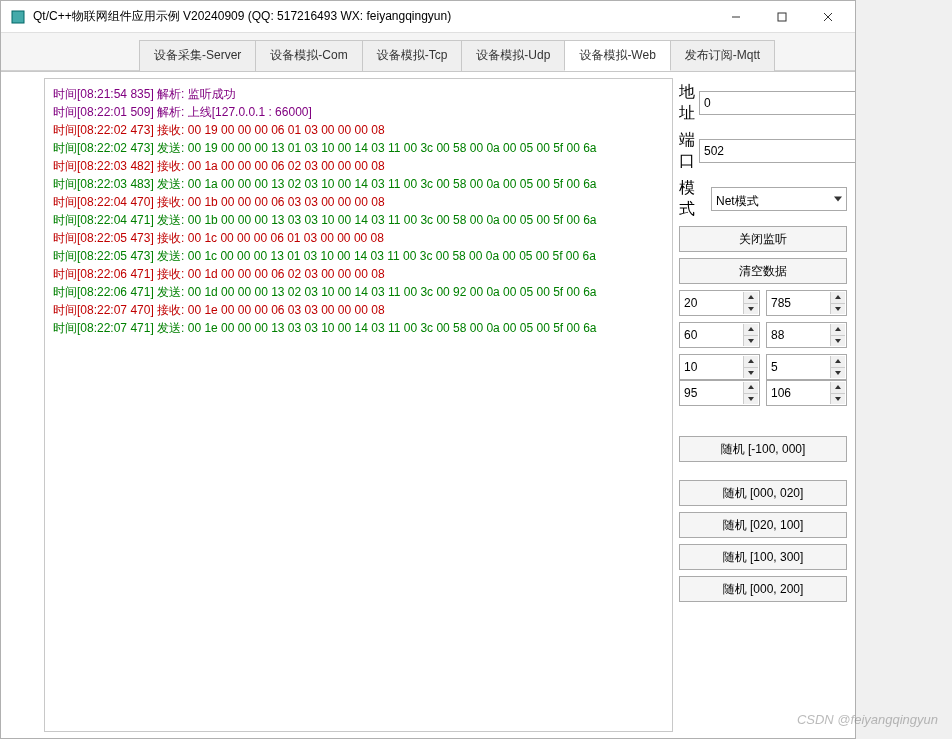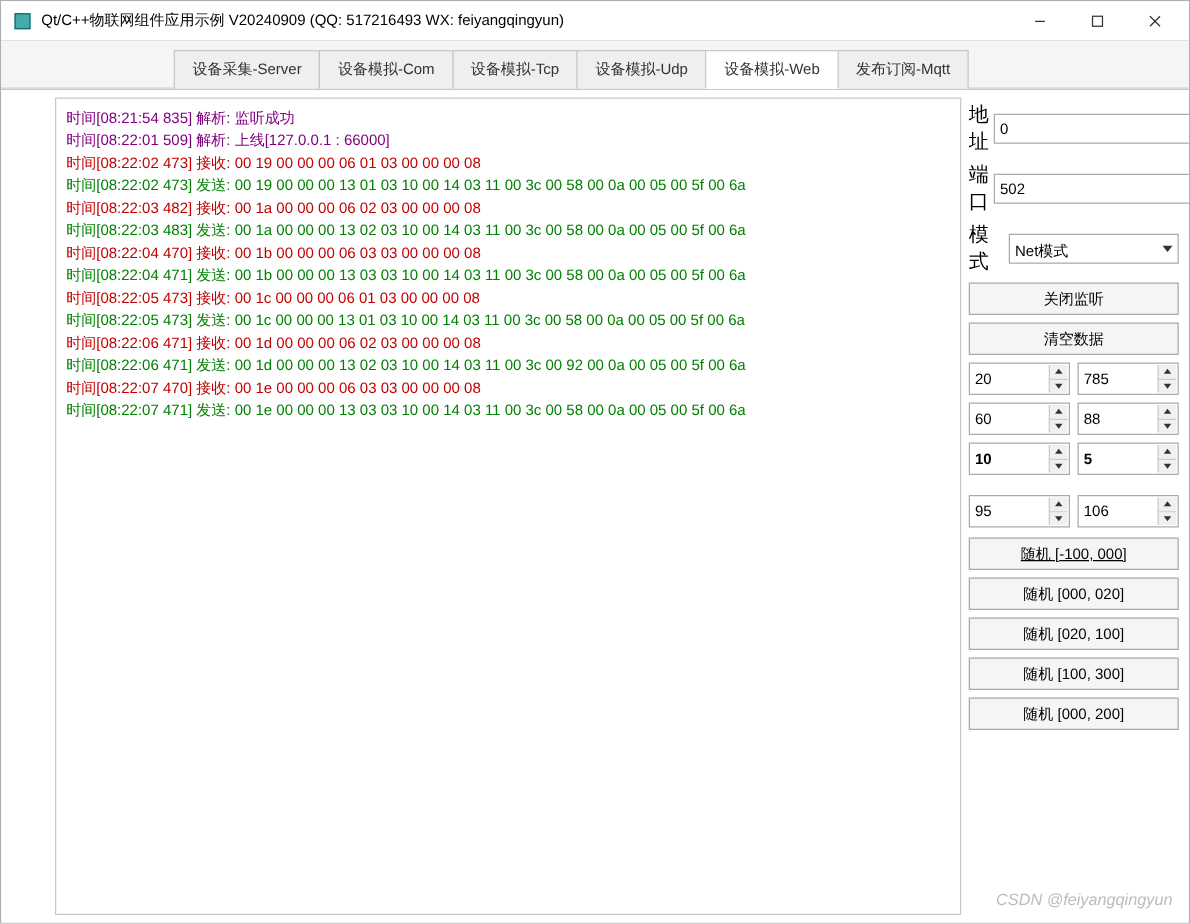--- a/index.html
+++ b/index.html
@@ -5,21 +5,21 @@
 * { box-sizing: border-box; margin: 0; padding: 0; }
 body {
   font-family: "Microsoft YaHei", "Segoe UI", sans-serif;
   font-size: 12px;
   background: #f0f0f0;
   width: 952px;
   height: 739px;
   overflow: hidden;
 }
 .window {
-  width: 952px;
+  width: 856px;
   height: 739px;
   background: #ffffff;
   border: 1px solid #b0b0b0;
   display: flex;
   flex-direction: column;
 }
 .titlebar {
   height: 32px;
   background: #ffffff;
   display: flex;
@@ -311,21 +311,21 @@
               <div class="spin-btns">
                 <div class="sb up">
                   <div class="arr"></div>
                 </div>
                 <div class="sb dn">
                   <div class="arr"></div>
                 </div>
               </div>
             </div>
           </div>
-          <div class="spin-row" style="margin-bottom: 16px; font-weight: bold;">
+          <div class="spin-row" style="margin-bottom: 0;">
             <div class="spin">
               <span class="spin-val">10</span>
               <div class="spin-btns">
                 <div class="sb up">
                   <div class="arr"></div>
                 </div>
                 <div class="sb dn">
                   <div class="arr"></div>
                 </div>
               </div>
@@ -335,21 +335,21 @@
               <div class="spin-btns">
                 <div class="sb up">
                   <div class="arr"></div>
                 </div>
                 <div class="sb dn">
                   <div class="arr"></div>
                 </div>
               </div>
             </div>
           </div>
-          <div class="spin-row" style="margin-bottom: 2px;">
+          <div class="spin-row" style="margin-bottom: 24px;">
             <div class="spin">
               <span class="spin-val">95</span>
               <div class="spin-btns">
                 <div class="sb up">
                   <div class="arr"></div>
                 </div>
                 <div class="sb dn">
                   <div class="arr"></div>
                 </div>
               </div>
@@ -361,19 +361,19 @@
                   <div class="arr"></div>
                 </div>
                 <div class="sb dn">
                   <div class="arr"></div>
                 </div>
               </div>
             </div>
           </div>
         </div>
 
-      <div id="rands"><button class="btn" style="margin-bottom: 6px; text-decoration: underline;">随机 [-100, 000]</button><button class="btn" style="margin-bottom: 6px;">随机 [000, 020]</button><button class="btn" style="margin-bottom: 6px;">随机 [020, 100]</button><button class="btn" style="margin-bottom: 6px;">随机 [100, 300]</button><button class="btn" style="margin-bottom: 6px;">随机 [000, 200]</button></div>
+      <div id="rands"><button class="btn" style="margin-bottom: 18px;">随机 [-100, 000]</button><button class="btn" style="margin-bottom: 6px;">随机 [000, 020]</button><button class="btn" style="margin-bottom: 6px;">随机 [020, 100]</button><button class="btn" style="margin-bottom: 6px;">随机 [100, 300]</button><button class="btn" style="margin-bottom: 6px;">随机 [000, 200]</button></div>
 
     </div>
   </div>
 </div>
 
 <div class="watermark">CSDN @feiyangqingyun</div>
 
 </body></html>

